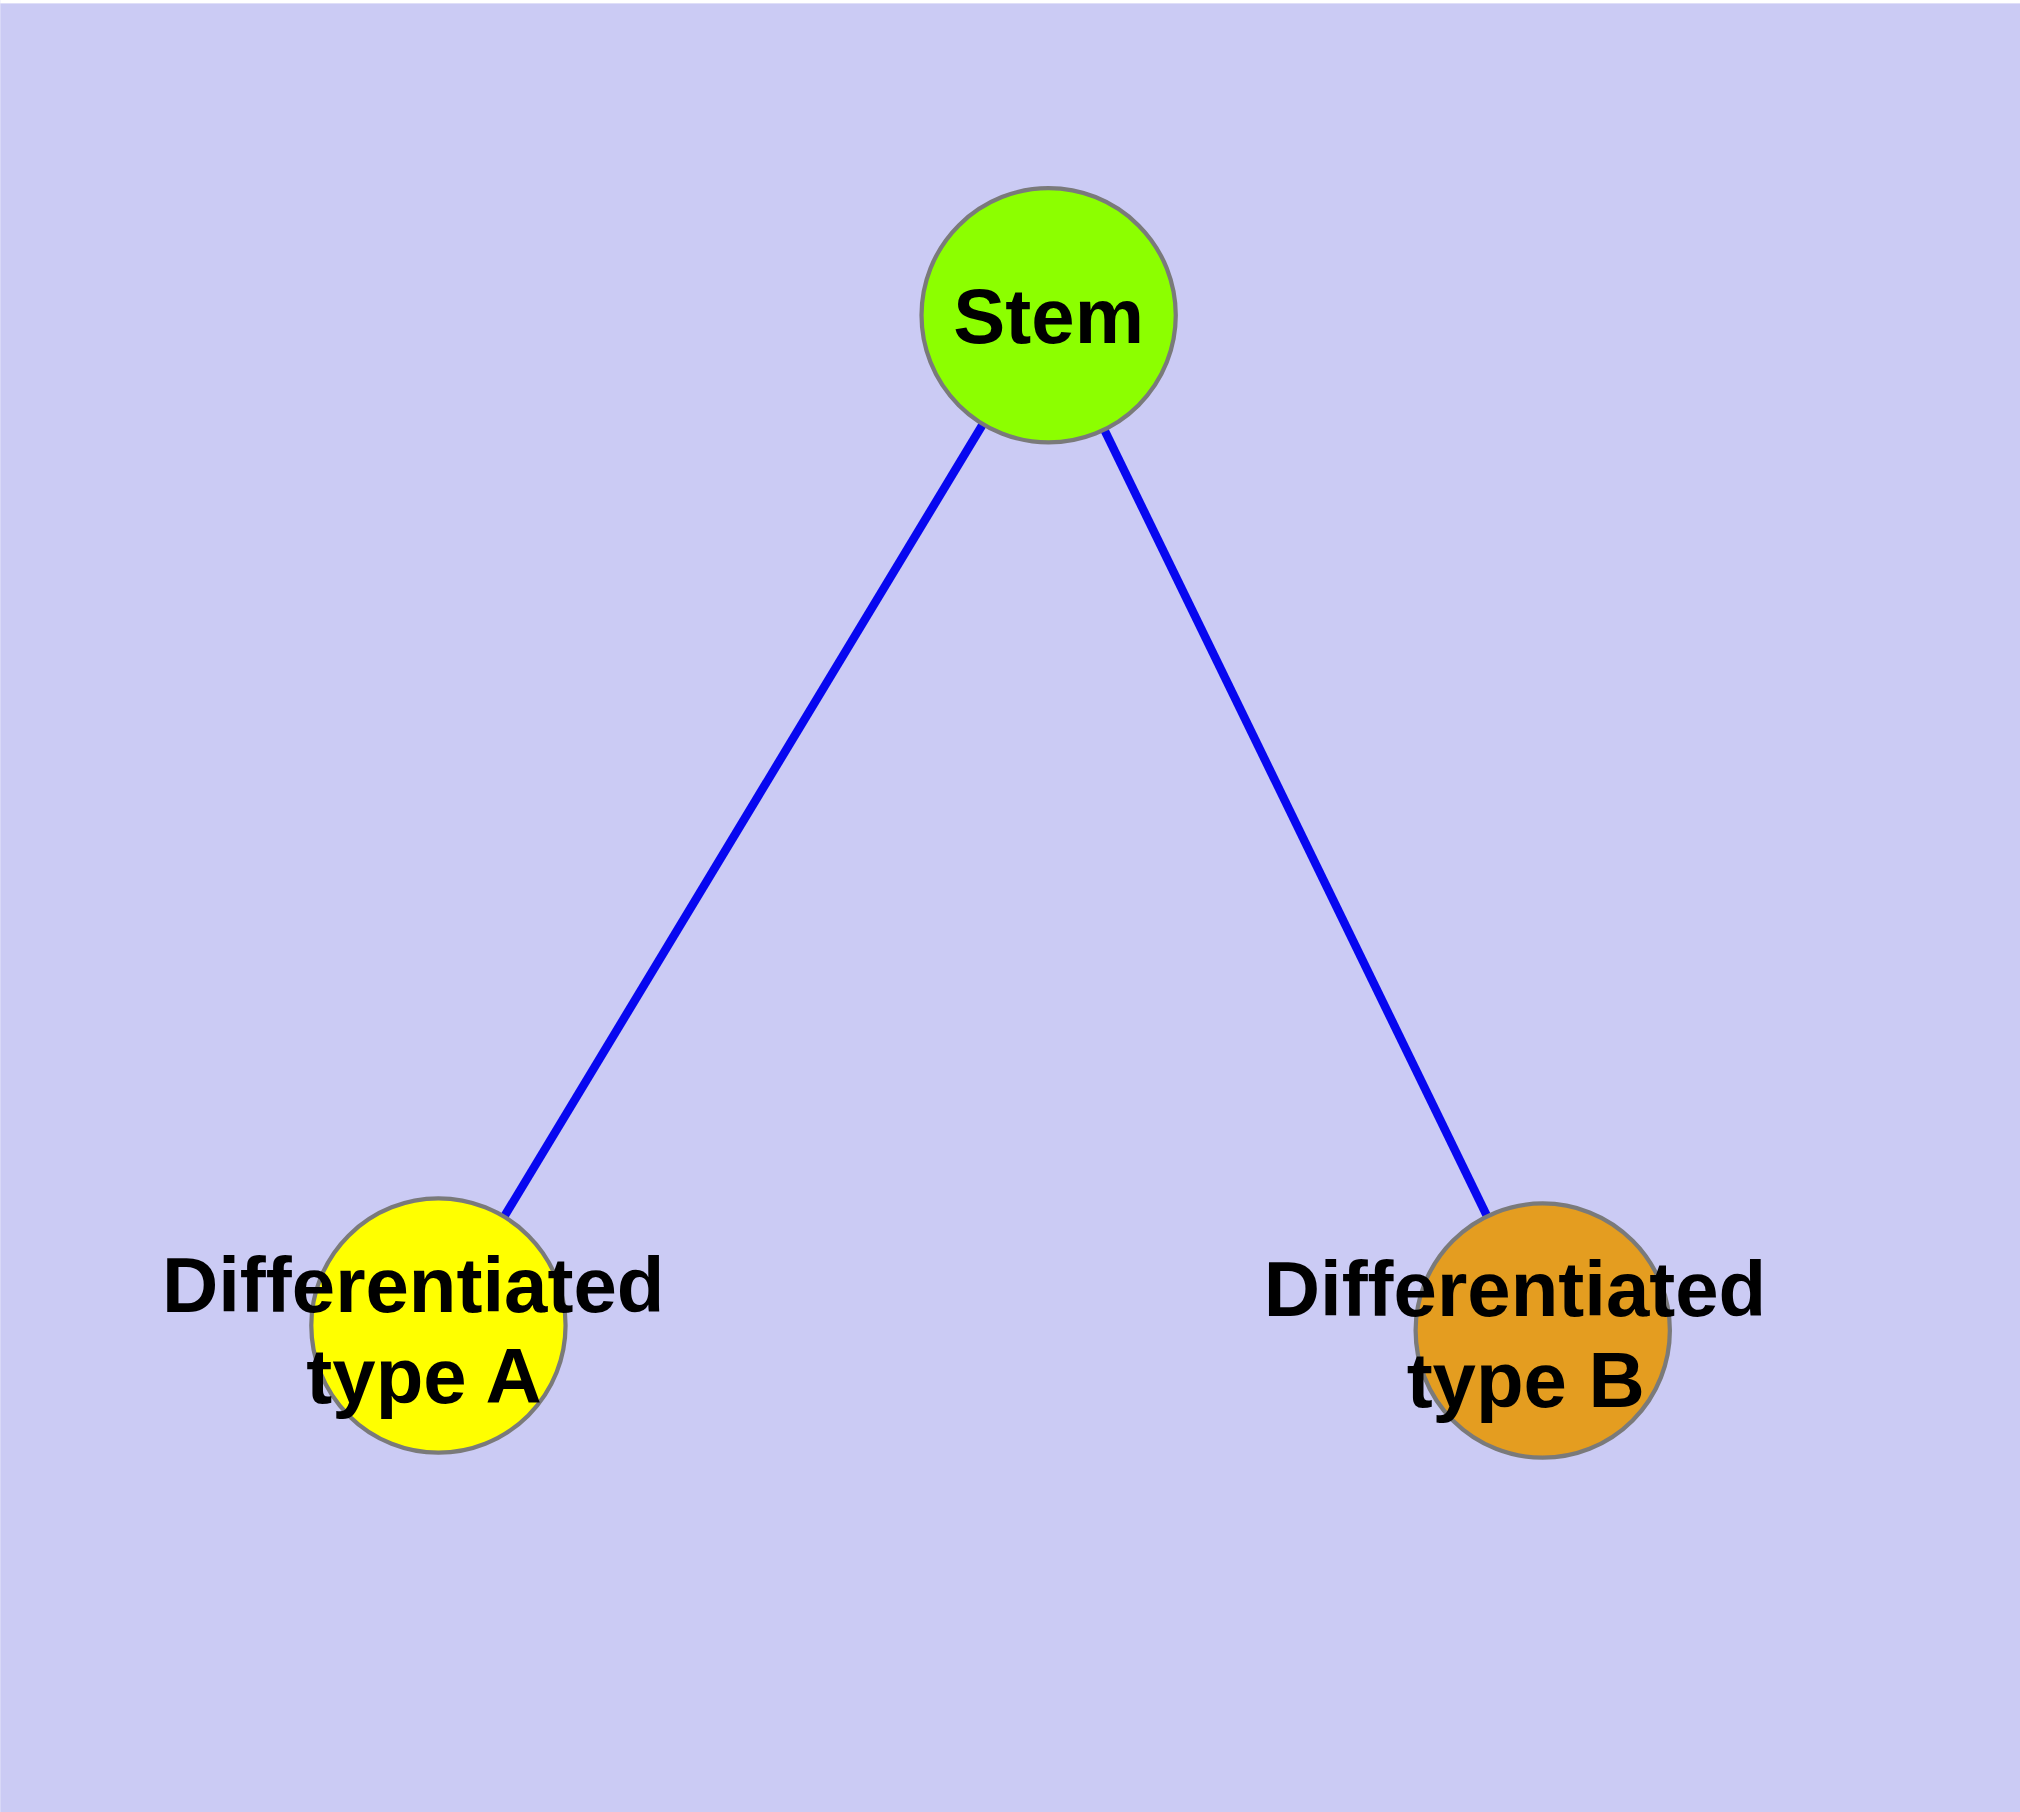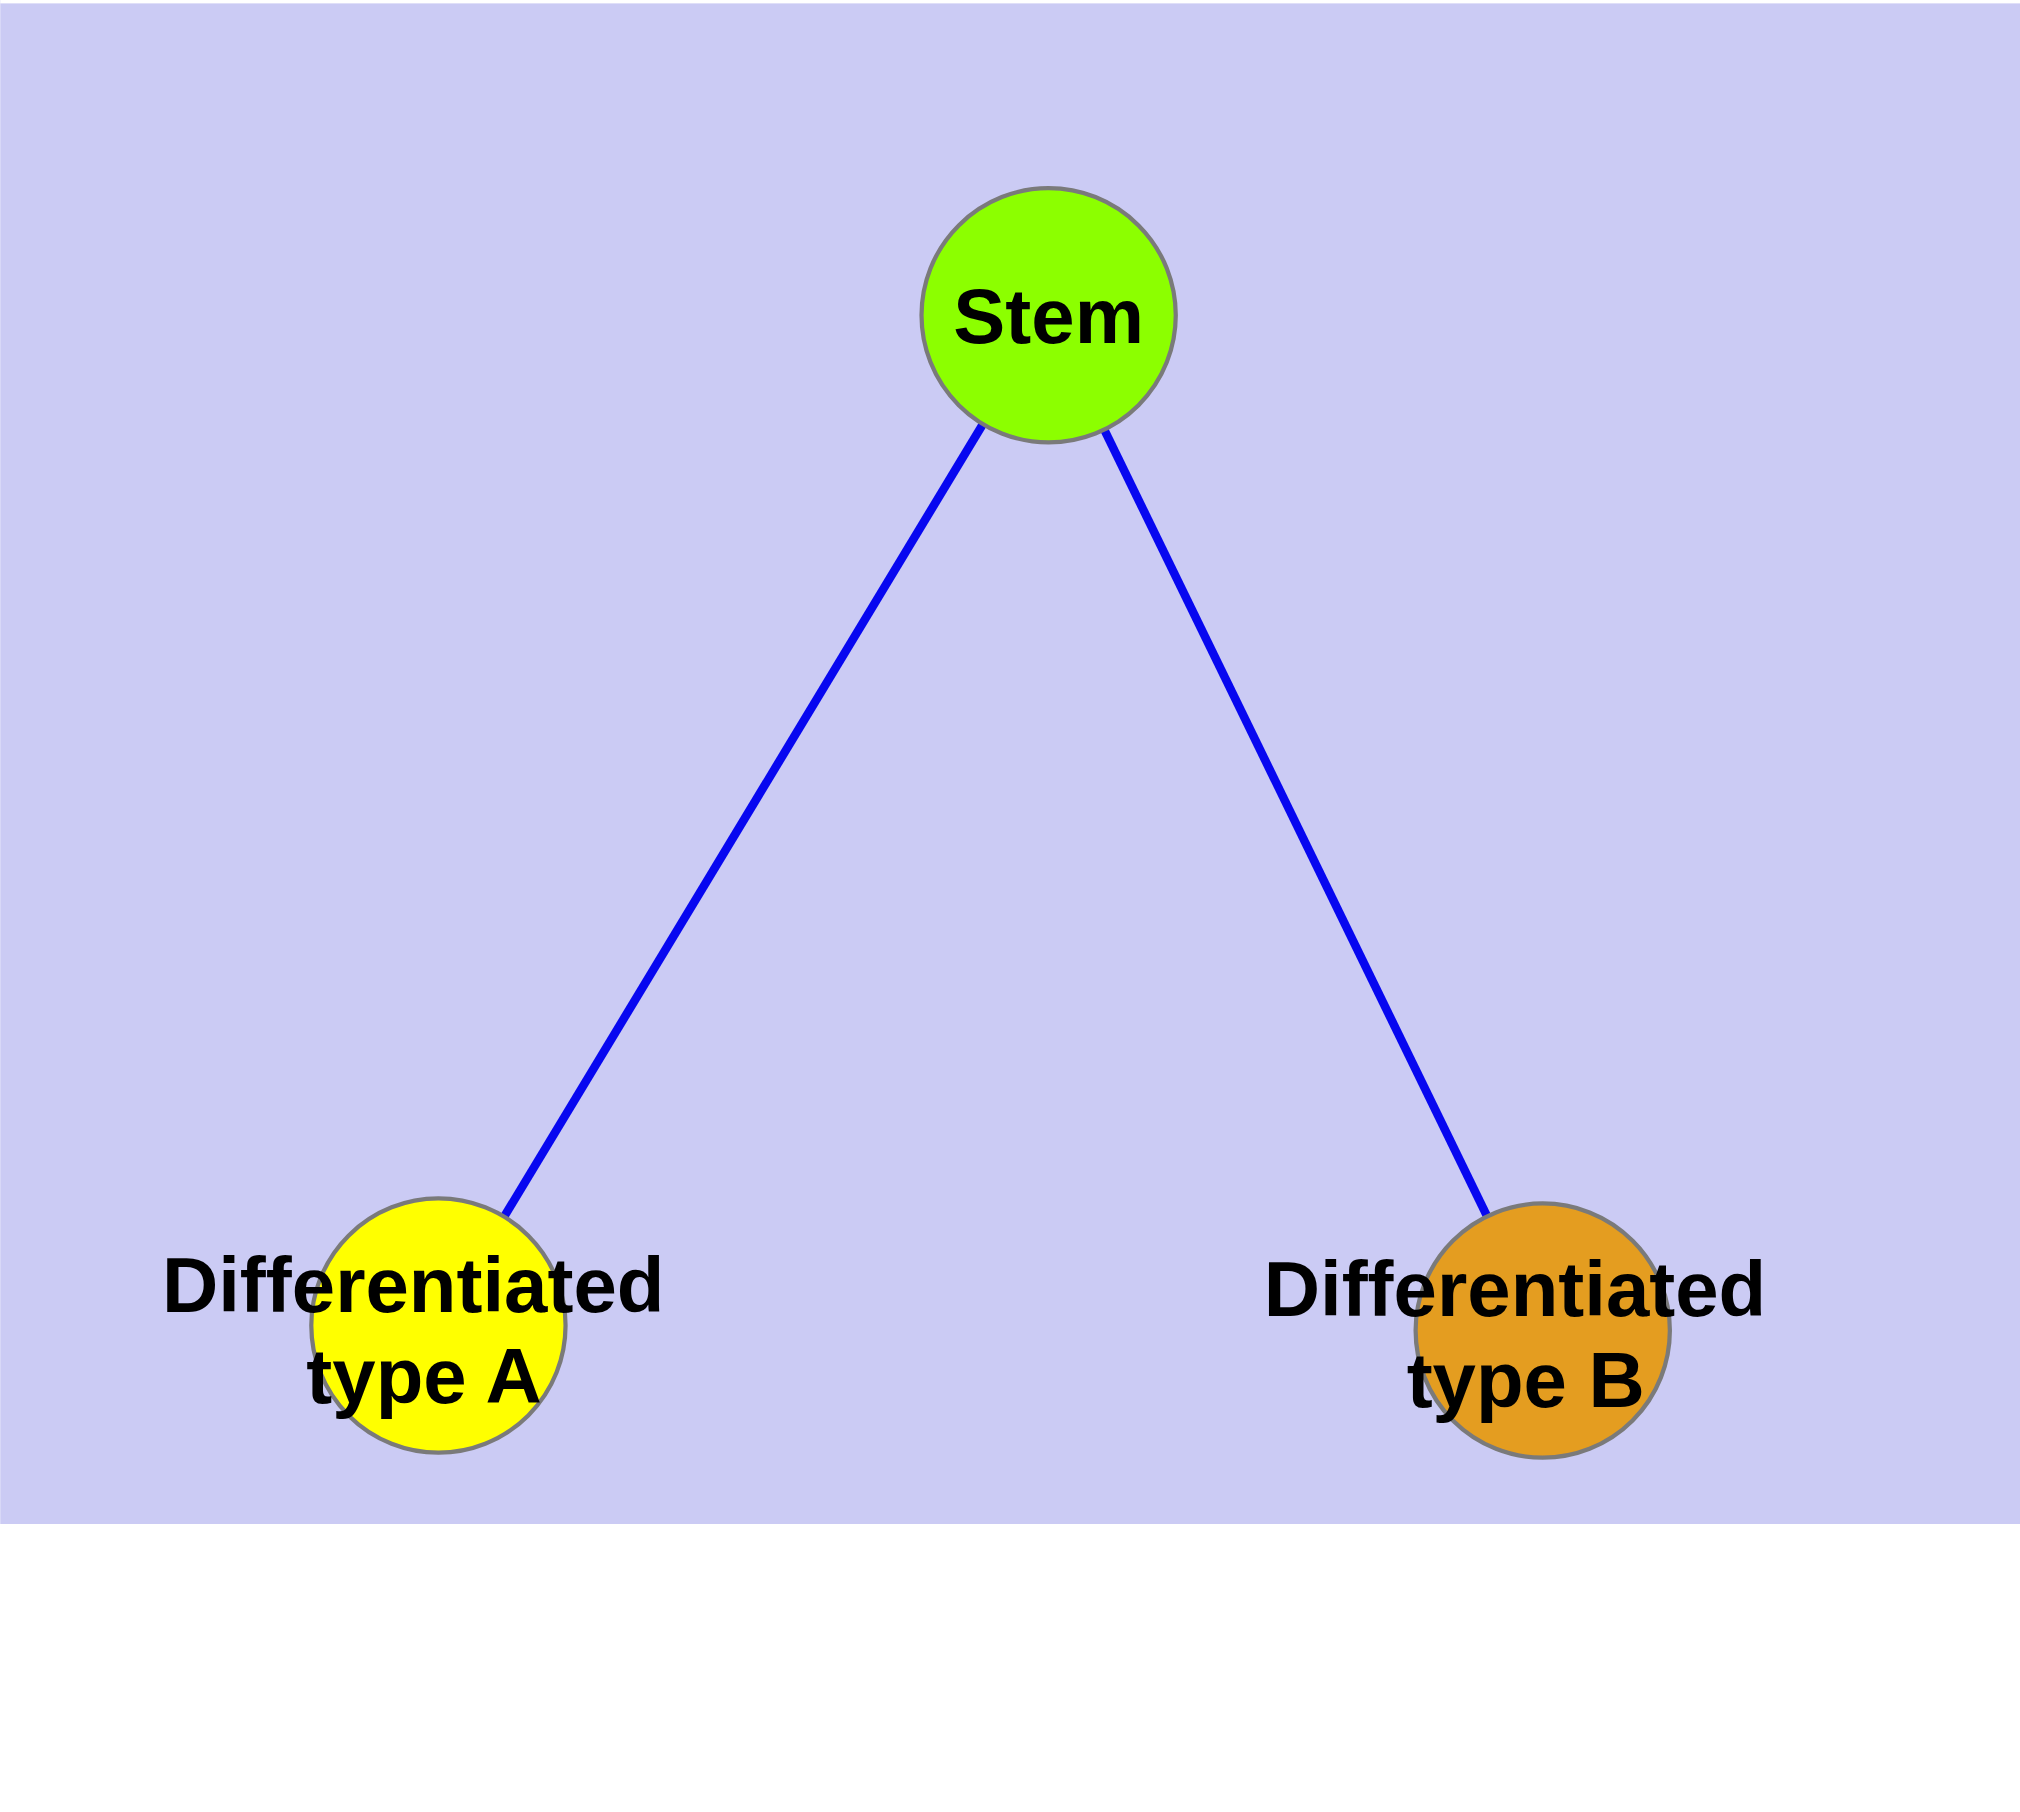--- a/index.html
+++ b/index.html
@@ -3,21 +3,21 @@
 <meta charset="utf-8">
 <style>
   html, body {
     margin: 0;
     padding: 0;
     background: #ffffff;
   }
   #canvas-wrap {
     position: relative;
     width: 2021px;
-    height: 1524px;
+    height: 1812px;
     background: #ffffff;
     overflow: hidden;
   }
   #diagram-svg {
     position: absolute;
     top: 0;
     left: 0;
     width: 2021px;
     height: 1812px;
     display: block;

